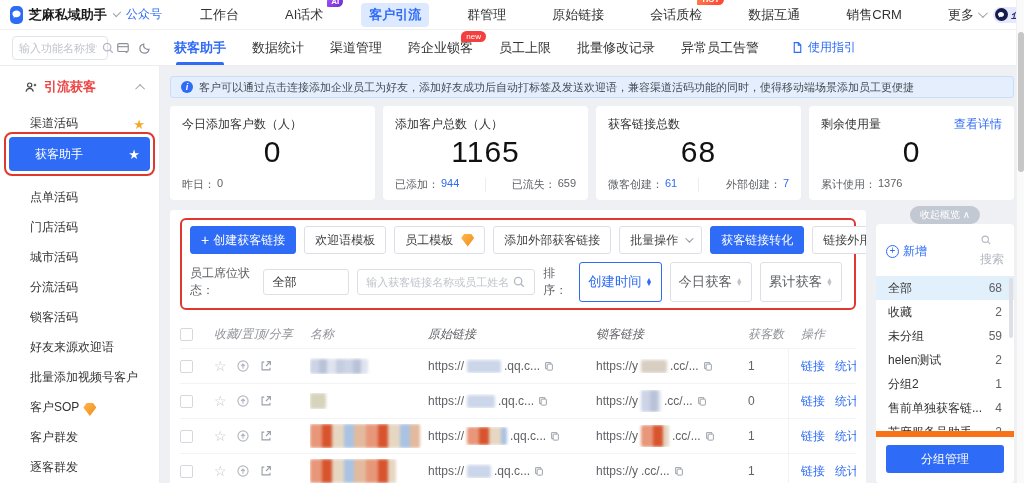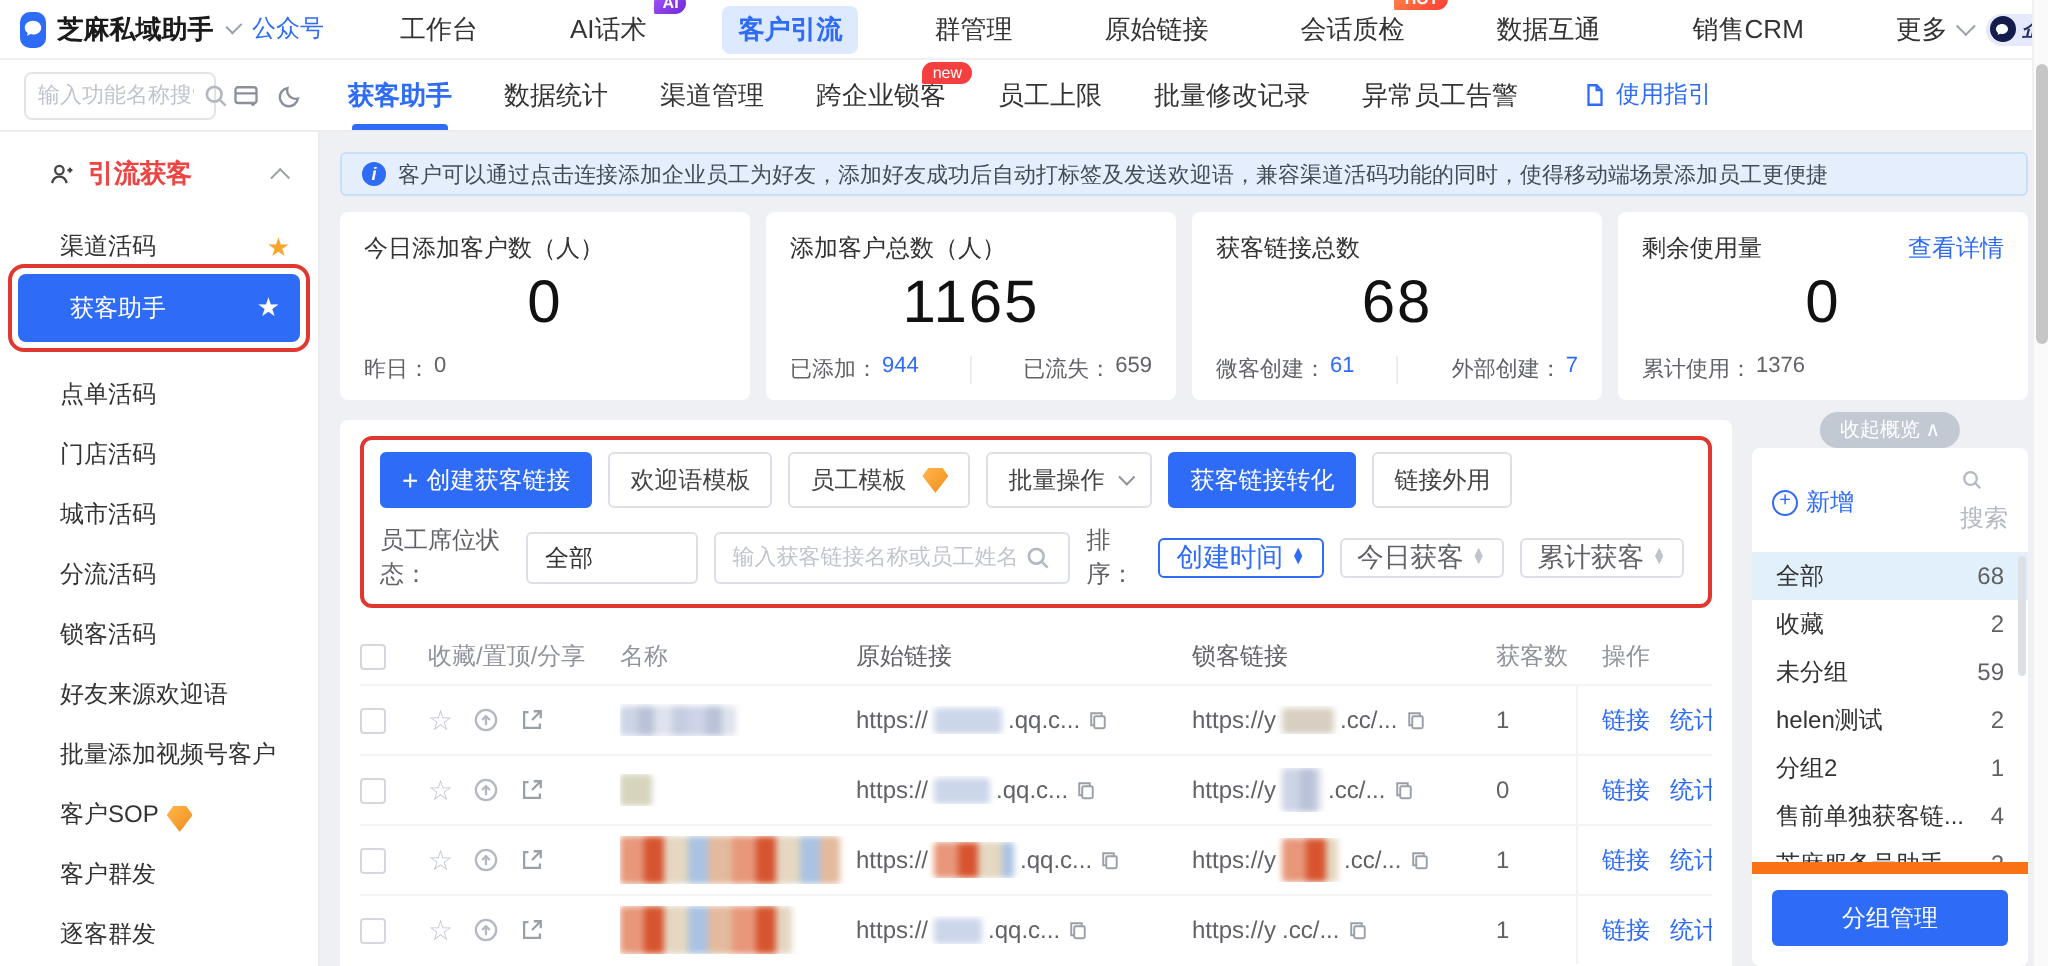--- a/index.html
+++ b/index.html
@@ -82,29 +82,29 @@
   .btn { height:28px; display:inline-flex; align-items:center; gap:4px; padding:0 10px; border:1px solid #dcdfe6; border-radius:3px; background:#fff; color:#444; font-size:12px; cursor:pointer; white-space:nowrap; font-family:inherit; }
   .btn.primary { background:#2e6bf6; border-color:#2e6bf6; color:#fff; }
   .btn .plus { font-size:14px; line-height:1; }
   .btn .dd-chev { width:6px; height:6px; border-right:1.2px solid #909399; border-bottom:1.2px solid #909399; transform:rotate(45deg) translateY(-2px); margin-left:3px; }
   .filter-row { display:flex; align-items:center; margin-top:8px; gap:8px; justify-content:flex-end; padding-right:4px; }
   .filter-label { color:#606266; }
   .select { width:105px; height:26px; border:1px solid #dcdfe6; border-radius:3px; display:flex; align-items:center; justify-content:space-between; padding:0 8px; color:#333; cursor:pointer; background:#fff; }
   .link-search { width:218px; height:26px; border:1px solid #dcdfe6; border-radius:3px; display:flex; align-items:center; padding:0 8px; gap:4px; background:#fff; }
   .link-search input { border:none; outline:none; flex:1; font-size:11px; background:transparent; font-family:inherit; min-width:0; }
   .link-search input::placeholder { color:#c0c4cc; }
-  .sort-btn { height:20px; display:inline-flex; align-items:center; gap:4px; padding:0 8px; border:1px solid #dcdfe6; border-radius:3px; background:#fff; color:#606266; cursor:pointer; white-space:nowrap; }
+  .sort-btn { height:40px; display:inline-flex; align-items:center; gap:4px; padding:0 8px; border:1px solid #dcdfe6; border-radius:3px; background:#fff; color:#606266; cursor:pointer; white-space:nowrap; }
   .sort-btn.active { color:#2e6bf6; border-color:#2e6bf6; }
   .carets { display:inline-flex; flex-direction:column; line-height:0.55; font-size:7px; color:#c0c4cc; }
   .sort-btn.active .carets { color:#2e6bf6; }
 
   
   .tbl { margin-top:10px; flex:1; min-height:0; overflow:hidden; font-size:12px; }
   .thead, .trow { display:flex; align-items:center; }
-  .thead { height:28px; color:#909399; }
+  .thead { height:28px; color:#909399;font-style:italic; }
   .trow { height:35px; border-top:1px solid #f2f3f5; color:#606266; }
   .c-cb { width:34px; flex:0 0 auto; display:flex; align-items:center; }
   .cb { width:13px; height:13px; border:1px solid #d4d7de; border-radius:2px; background:#fff; display:inline-block; cursor:pointer; }
   .c-fav { width:96px; flex:0 0 auto; display:flex; align-items:center; gap:9px; }
   .c-name { width:118px; flex:0 0 auto; overflow:hidden; }
   .c-link { width:168px; flex:0 0 auto; display:flex; align-items:center; gap:3px; overflow:hidden; white-space:nowrap; color:#606266; }
   .c-lock { width:152px; flex:0 0 auto; display:flex; align-items:center; gap:3px; overflow:hidden; white-space:nowrap; color:#606266; }
   .c-cnt { width:40px; flex:0 0 auto; }
   .c-ops { flex:1; display:flex; align-items:center; gap:10px; border-left:1px solid #f2f3f5; align-self:stretch; padding-left:12px; }
   .thead .c-ops { border-left:1px solid transparent; }
@@ -394,20 +394,23 @@
               <button class="btn primary">
                   <span class="plus">+</span>
                   <span>创建获客链接</span>
                 </button>
               <button class="btn">
                   <span>欢迎语模板</span>
                 </button>
               <button class="btn">
                   <span>员工模板</span>
                   <span class="vip-gem"></span>
+                </button>
+              <button class="btn">
+                  <span>添加外部获客链接</span>
                 </button>
               <button class="btn">
                   <span>批量操作</span>
                   <span class="dd-chev"></span>
                 </button>
               <button class="btn primary">
                   <span>获客链接转化</span>
                 </button>
               <button class="btn">
                   <span>链接外用</span>

